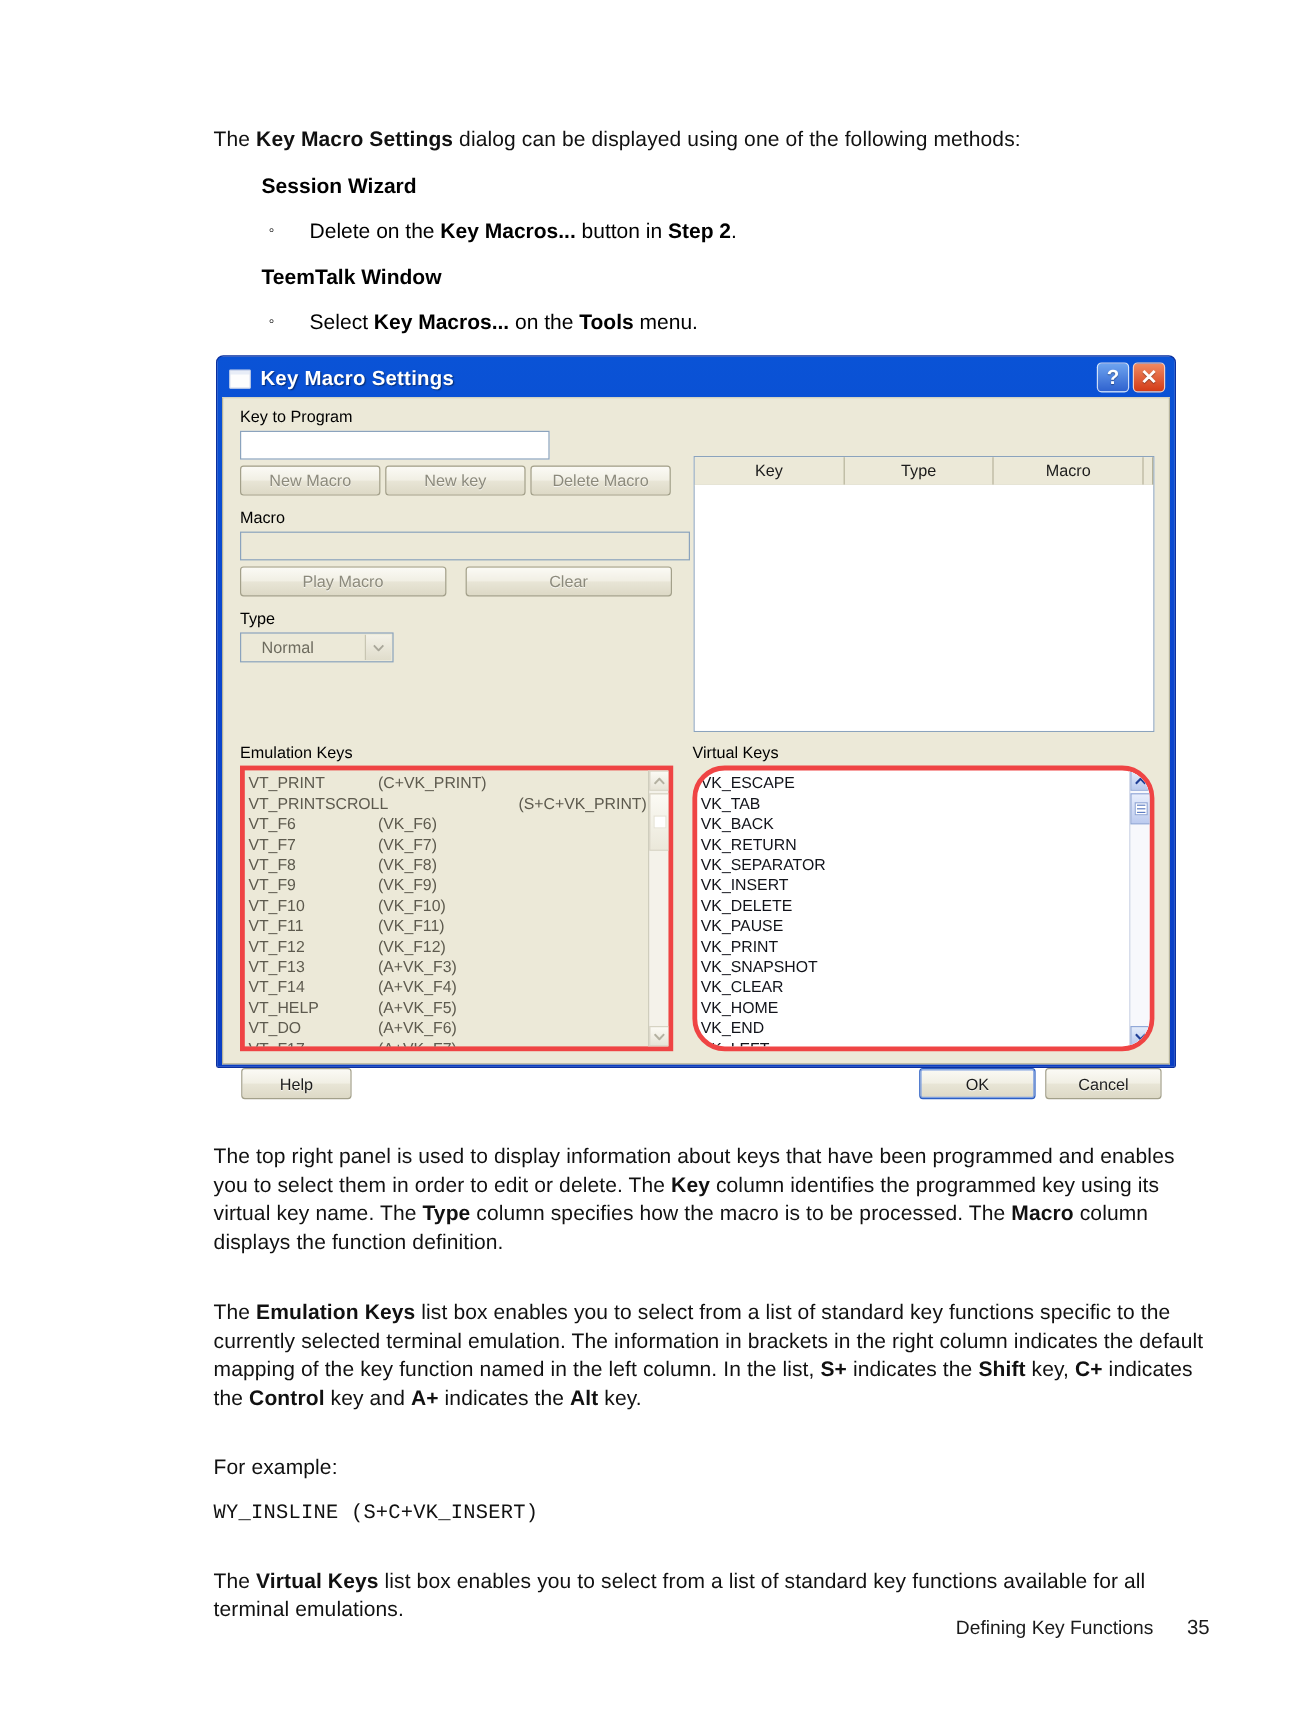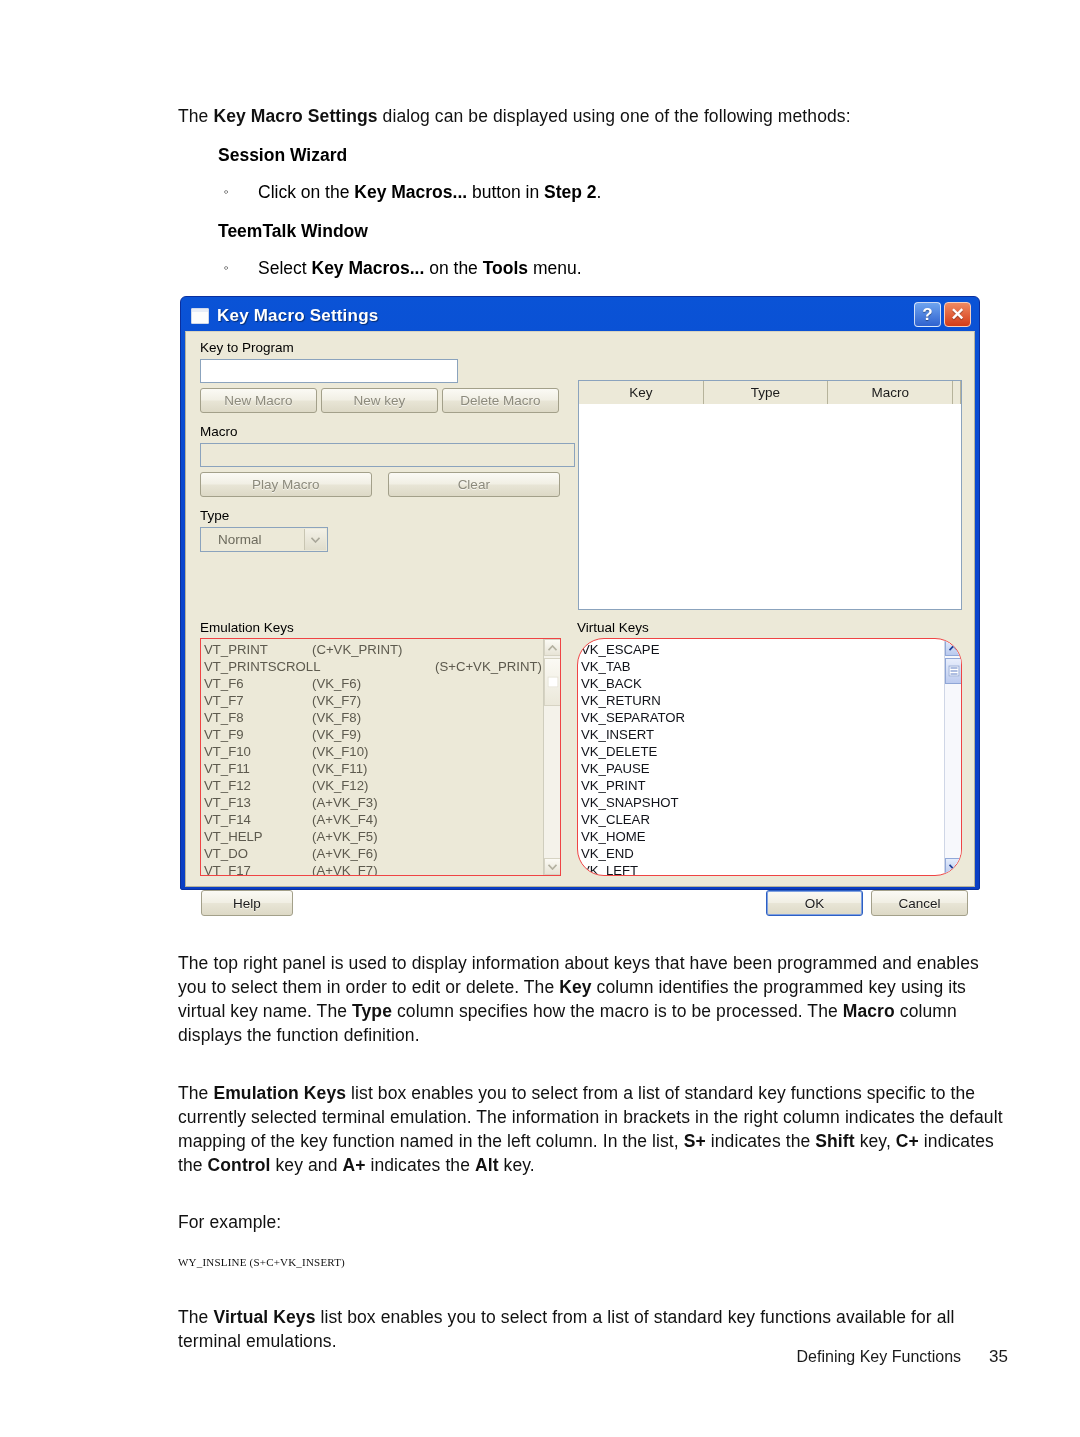--- a/index.html
+++ b/index.html
@@ -115,21 +115,21 @@
   .grid-head{display:flex;height:23px;background:#ece9d8;border-bottom:1px solid #b6b39b;}
   .grid-head .gh{
     flex:1;display:flex;align-items:center;justify-content:center;
     font-size:13.5px;color:#1c1c1c;border-right:1px solid #b6b39b;
     box-sizing:border-box;
   }
   .grid-head .gh:last-child{flex:0 0 8px;}
 
   
   .listbox{
-    background:#ece9d8;border:1px solid #ef4444;box-sizing:border-box;
+    background:#ece9d8;border:4px solid #ef4444;box-sizing:border-box;
     position:relative;overflow:hidden;
   }
   .listbox.white{background:#ffffff;border-radius:27px;}
   .lb-inner{position:absolute;left:0;top:0;right:18px;bottom:0;overflow:hidden;padding:2px 0 0 3px;}
   .lrow{
     height:17px;line-height:17px;font-size:13.2px;color:#5d5a4e;
     white-space:nowrap;display:flex;
   }
   .listbox.white .lrow{color:#11131a;}
   .lrow .c1{display:inline-block;}
@@ -170,37 +170,37 @@
     box-shadow:0 3px 0 #5f7fc4;
   }
 
   .btn.default{border:1px solid #2c5fc4;box-shadow:0 0 0 1px #7fa0e0 inset;}
 
   .footer{
     position:absolute;left:778px;top:1347px;width:230px;text-align:right;
     font-size:16px;color:#1a1a1a;
   }
   .footer .pgno{display:inline-block;margin-left:28px;font-size:17px;}
-  .mono-serif{font-family:Liberation Serif, serif;font-size:11px;letter-spacing:.2px;}
+  .mono-serif{font-family:Liberation Mono, monospace;font-size:17px;letter-spacing:.2px;}
 </style>
 </head>
 <body>
 
 <div class="page">
 
   <div class="doc">
 
     <p class="para">
       <span>The </span><b>Key Macro Settings</b><span> dialog can be displayed using one of the following methods:</span>
     </p>
 
     <div class="sub-head">Session Wizard</div>
     <div class="bullet-row">
       <span class="bullet-mark">◦</span>
-      <span class="bullet-text"><span>Click on the </span><b>Key Macros...</b><span> button in </span><b>Step 2</b><span>.</span></span>
+      <span class="bullet-text"><span>Delete on the </span><b>Key Macros...</b><span> button in </span><b>Step 2</b><span>.</span></span>
     </div>
 
     <div class="sub-head">TeemTalk Window</div>
     <div class="bullet-row">
       <span class="bullet-mark">◦</span>
       <span class="bullet-text"><span>Select </span><b>Key Macros...</b><span> on the </span><b>Tools</b><span> menu.</span></span>
     </div>
   </div>
 
   <div class="dlg">

